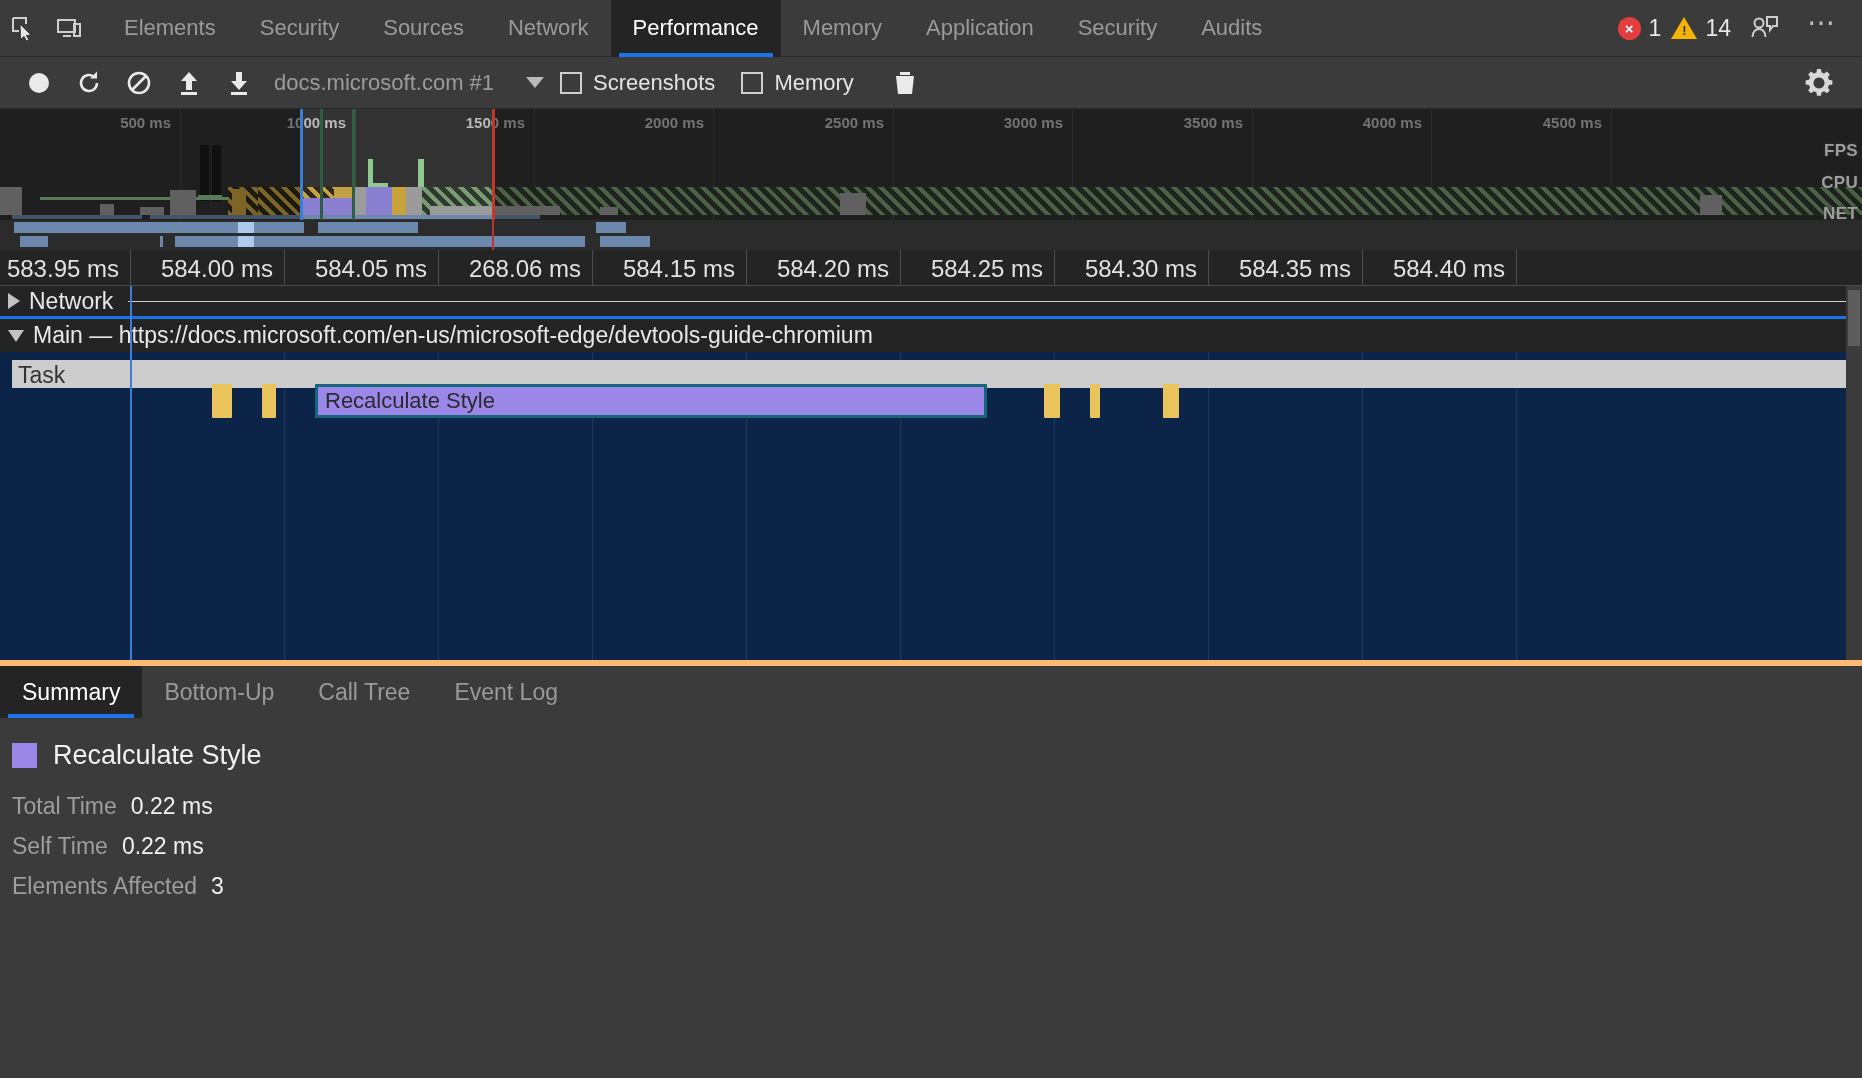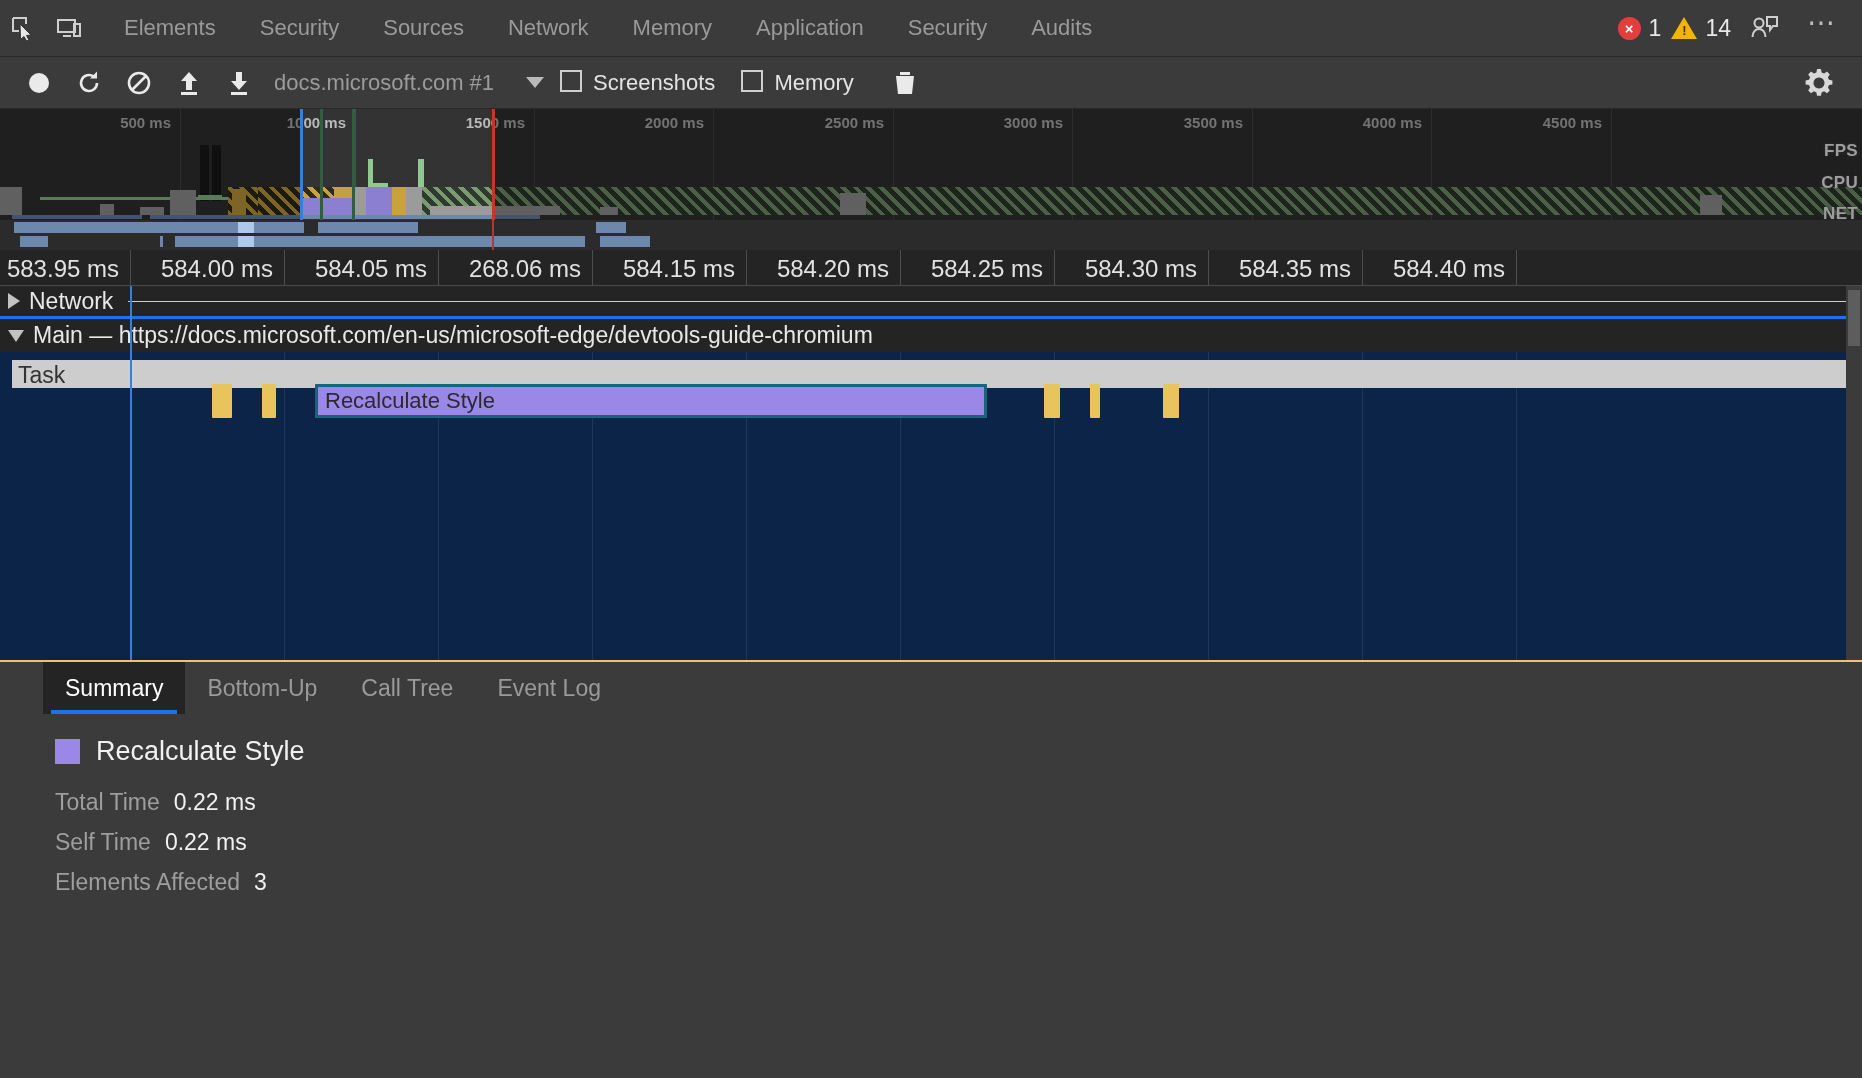--- a/index.html
+++ b/index.html
@@ -61,21 +61,21 @@
     background:#3b3b3b; display:flex; align-items:center;
     border-bottom:1px solid #2a2a2a;
   }
   .tl-btn{ width:50px;height:50px;display:flex;align-items:center;justify-content:center; }
   .tl-sep{ width:14px; }
   .session-name{ color:#9b9b9b; font-size:22px; padding:0 6px 0 10px; white-space:nowrap;}
   .caret-dn{
     width:0;height:0;border-left:9px solid transparent;border-right:9px solid transparent;
     border-top:11px solid #b9b9b9; margin:0 16px 0 26px;
   }
-  .chk-wrap{ display:flex;align-items:flex-start;gap:11px; margin-right:26px; }
+  .chk-wrap{ display:flex;align-items:center;gap:11px; margin-right:26px; }
   .chk{ width:22px;height:22px;border:2px solid #cfcfcf;background:transparent; }
   .chk-lbl{ color:#e4e4e4; font-size:22px; }
   .gear{ margin-left:auto; margin-right:18px; }
 
   
   .overview{
     position:absolute; left:0; top:109px; width:1862px; height:111px;
     background:#333333; overflow:hidden;
   }
   .ov-tick{
@@ -172,21 +172,21 @@
     padding-left:10px; white-space:nowrap; overflow:hidden;
   }
   .evt.purple{ background:#9a87e8; }
   .evt.yellow{ background:#e9c45c; }
   .evt.selected{ outline:3px solid #17657d; outline-offset:-3px; }
   .cursor-line{ position:absolute; top:0; width:2px; height:374px; background:#3a7fd5; }
 
   
   .bottom{
     position:absolute; left:0; top:660px; width:1862px; height:418px;
-    background:#3b3b3b; border-top:2px solid #fdba74;padding-left:43px;
+    background:#3b3b3b; border-top:6px solid #fdba74;
   }
   .btabs{ display:flex; align-items:stretch; height:52px; }
   .btab{
     display:flex; align-items:center; padding:0 22px; height:52px;
     color:#9a9a9a; font-size:23px; position:relative;
   }
   .btab.sel{ color:#fff; background:#242424; }
   .btab.sel::after{
     content:""; position:absolute; left:8px; right:8px; bottom:0; height:4px; background:#1a73e8;
   }
@@ -228,20 +228,23 @@
         <span>Elements</span>
       </div>
     <div class="tab">
         <span>Security</span>
       </div>
     <div class="tab">
         <span>Sources</span>
       </div>
     <div class="tab">
         <span>Network</span>
+      </div>
+    <div class="tab sel">
+        <span>Performance</span>
       </div>
     <div class="tab">
         <span>Memory</span>
       </div>
     <div class="tab">
         <span>Application</span>
       </div>
     <div class="tab">
         <span>Security</span>
       </div>

